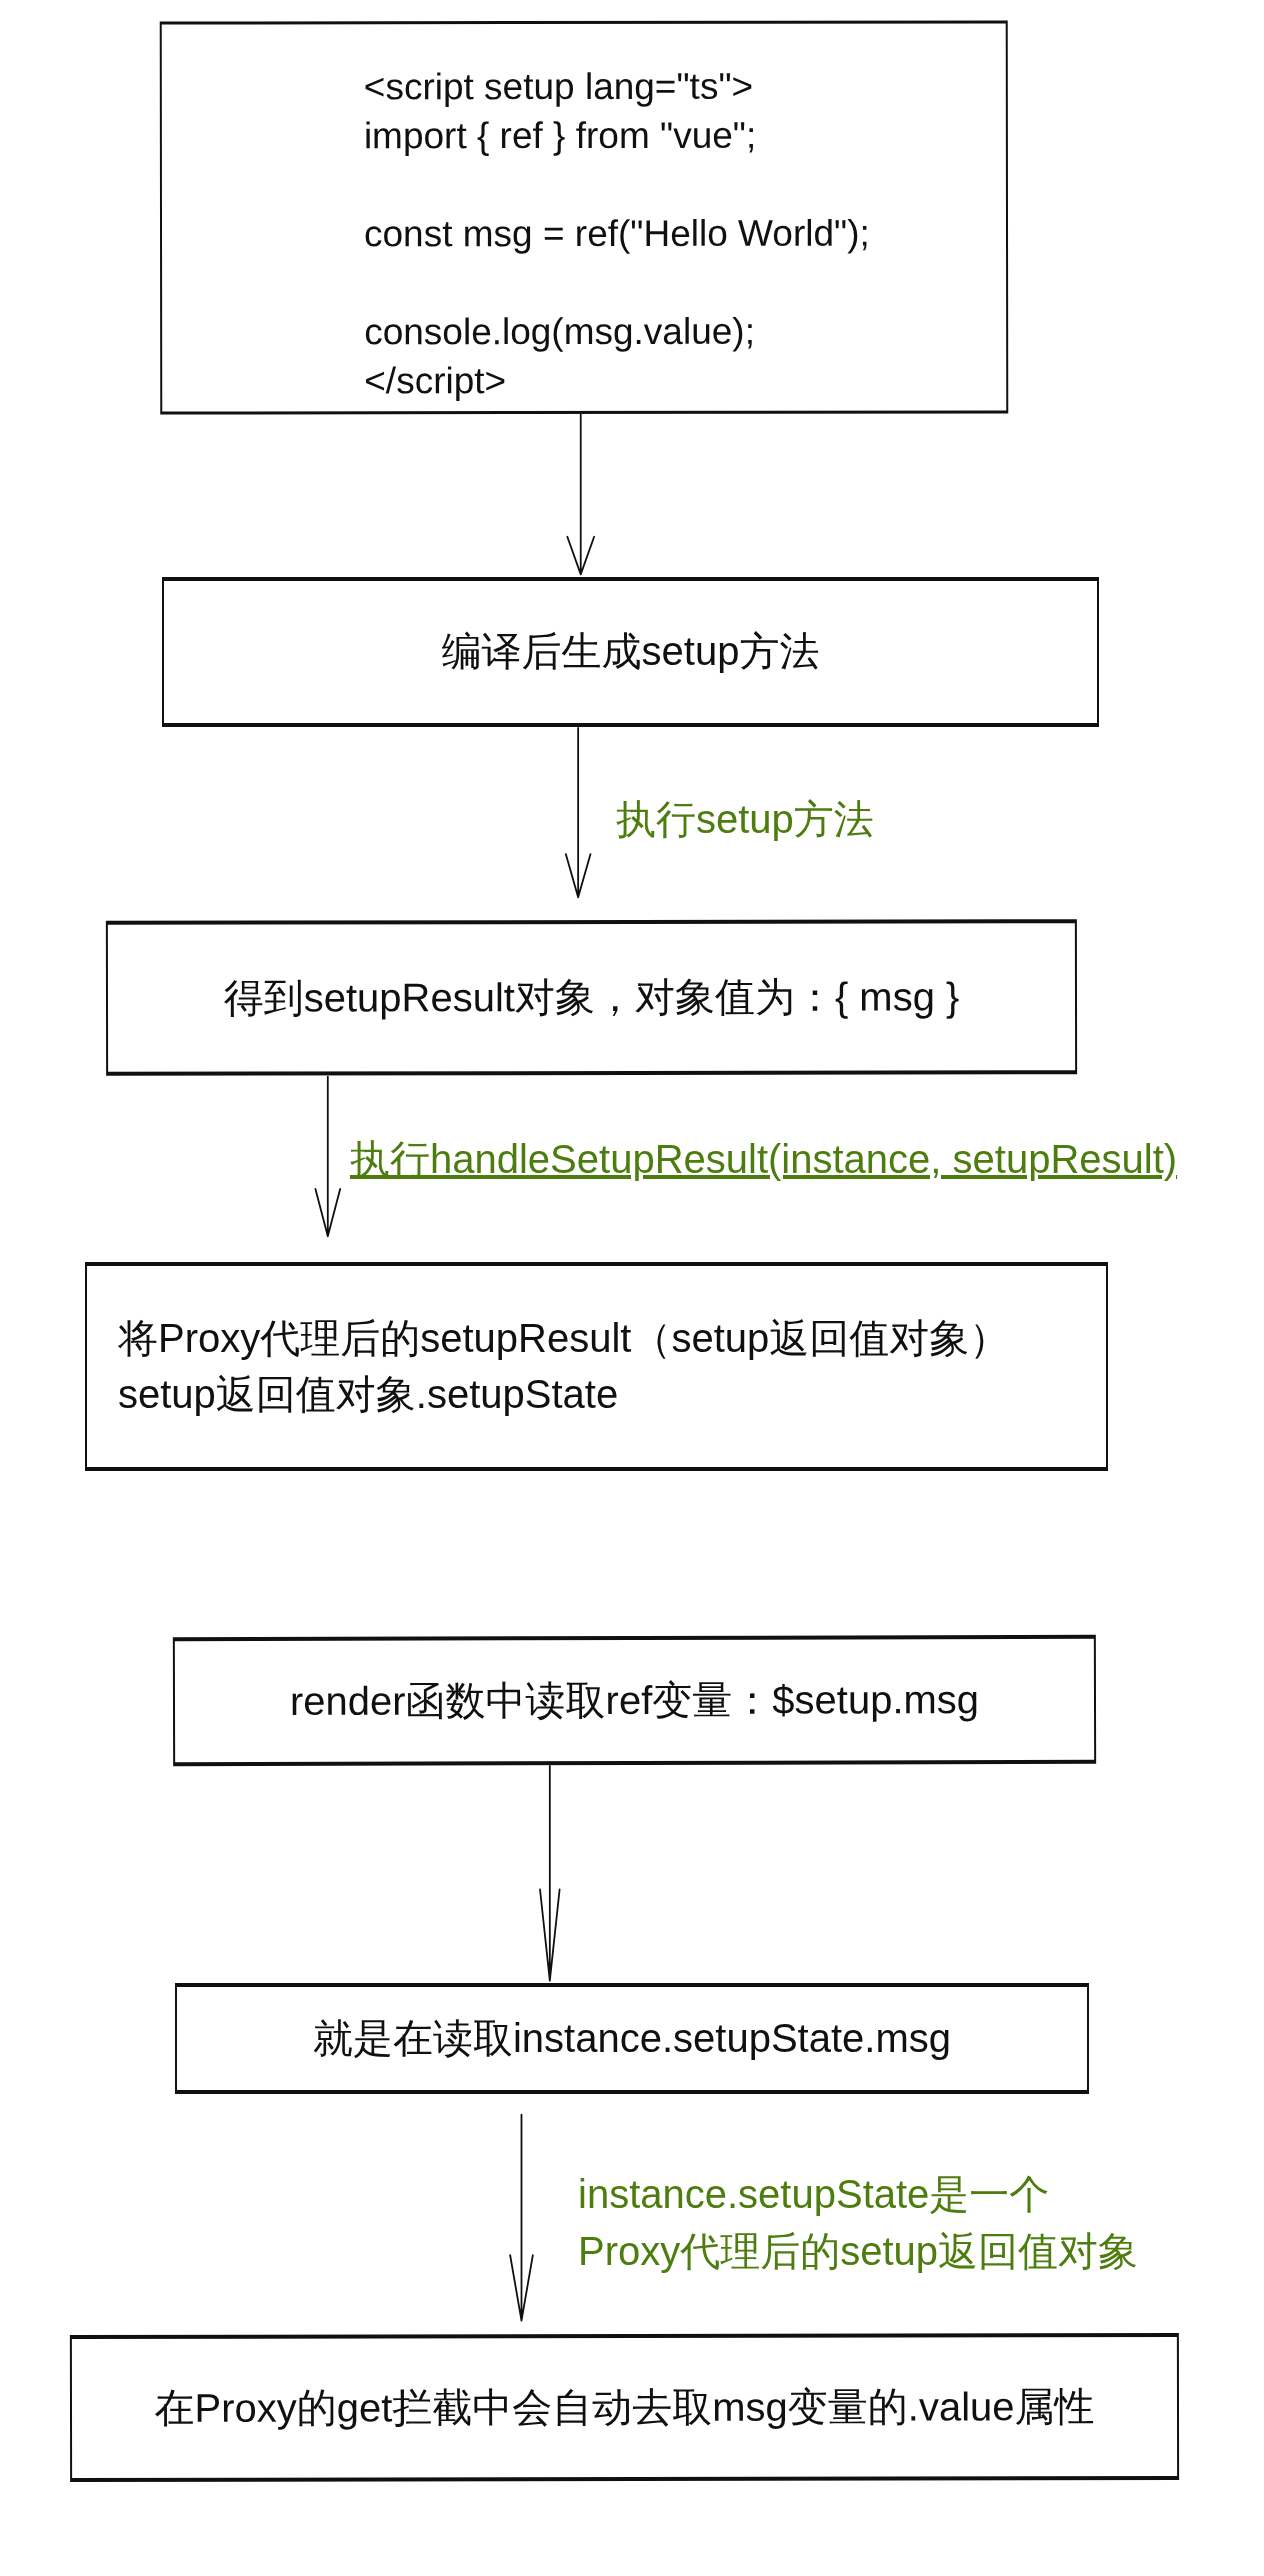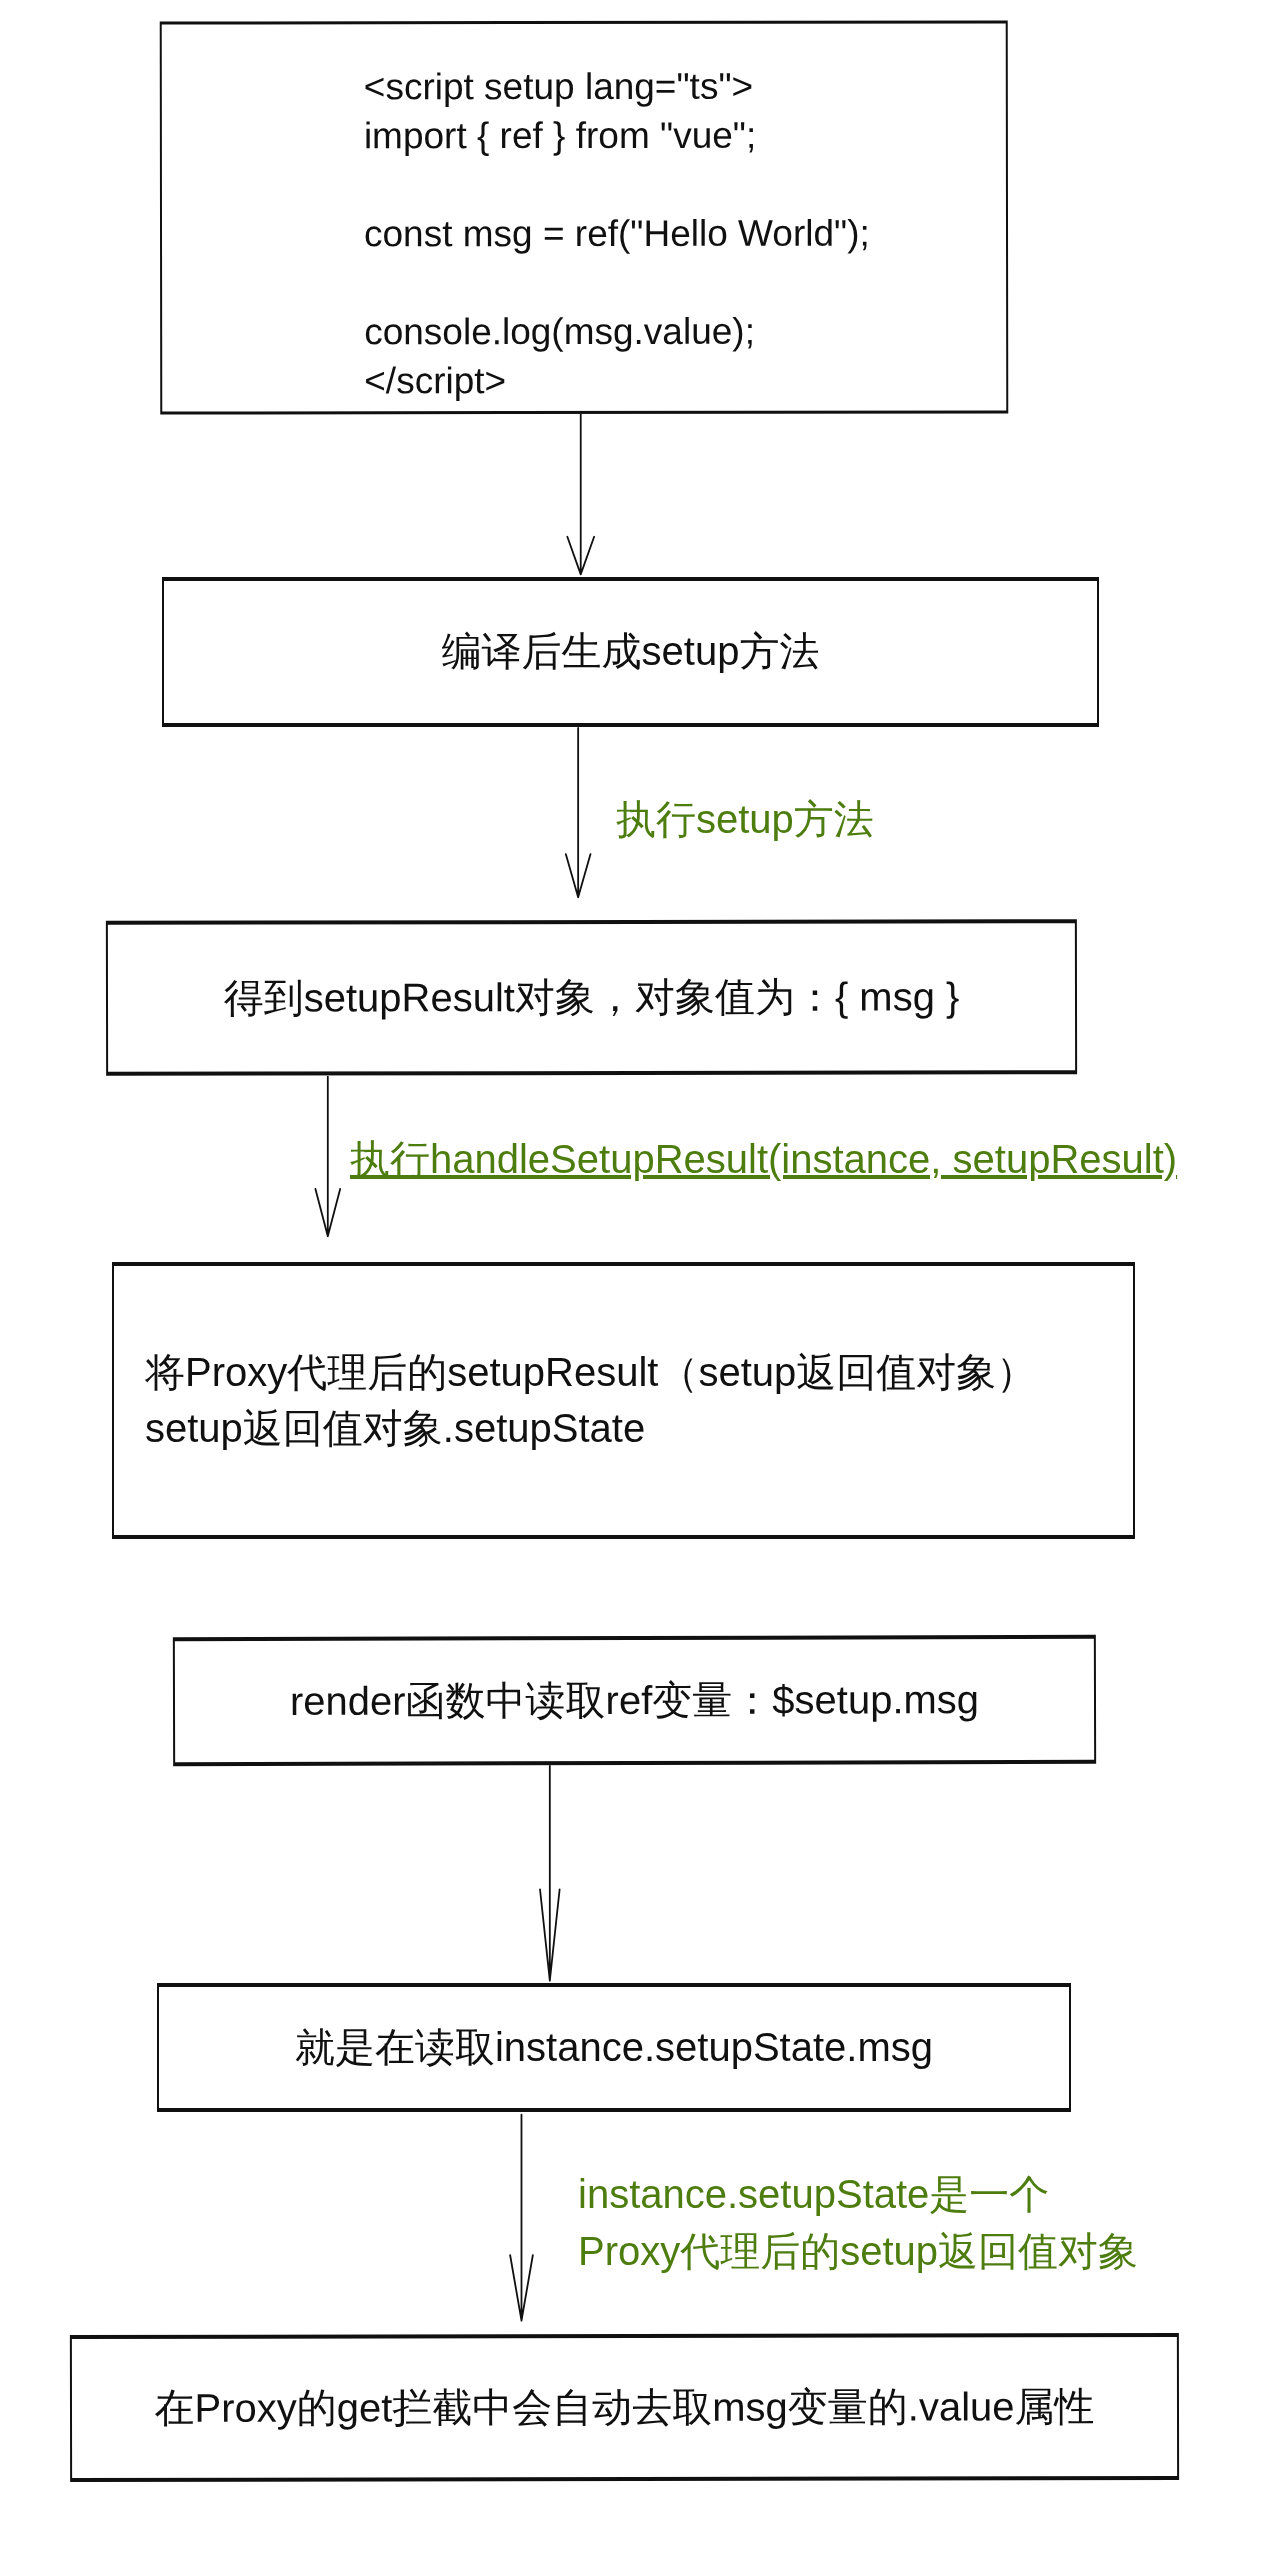--- a/index.html
+++ b/index.html
@@ -53,23 +53,23 @@
   .code-node pre {
     margin: 0;
     padding: 31px 10.3px 0 202px;
     font-family: "Liberation Sans", "DejaVu Sans", sans-serif;
     font-size: 37px;
     line-height: 49px;
     white-space: pre;
   }
   .node-compile   { left: 162px; top: 577px; width: 937px; height: 150px; }
   .node-result    { left: 106px; top: 920px; width: 971px; height: 155px; transform: rotate(-0.1deg); }
-  .node-assign    { left: 85px; top: 1262px; width: 1023px; height: 277px; padding-left: 31px; padding-right: 7.7px; margin-left: 27px; }
+  .node-assign    { left: 85px; top: 1262px; width: 1023px; height: 209px; padding-left: 31px; padding-right: 7.7px; }
   .node-read      { left: 173px; top: 1636px; width: 923px; height: 129px; transform: rotate(-0.15deg); }
-  .node-readstate { left: 157px; top: 1983px; width: 914px; height: 129px; }
+  .node-readstate { left: 175px; top: 1983px; width: 914px; height: 111px; }
   .node-proxyget  { left: 70px; top: 2334px; width: 1109px; height: 147px; transform: rotate(-0.1deg); }
   .edge-label {
     position: absolute;
     font-size: 40px;
     line-height: 57px;
     white-space: nowrap;
     color: #4d7c0f;
   }
   .lbl-runsetup  { left: 616px; top: 791px; }
   .lbl-handle    { left: 350px;  top: 1131px; text-decoration: underline; }

